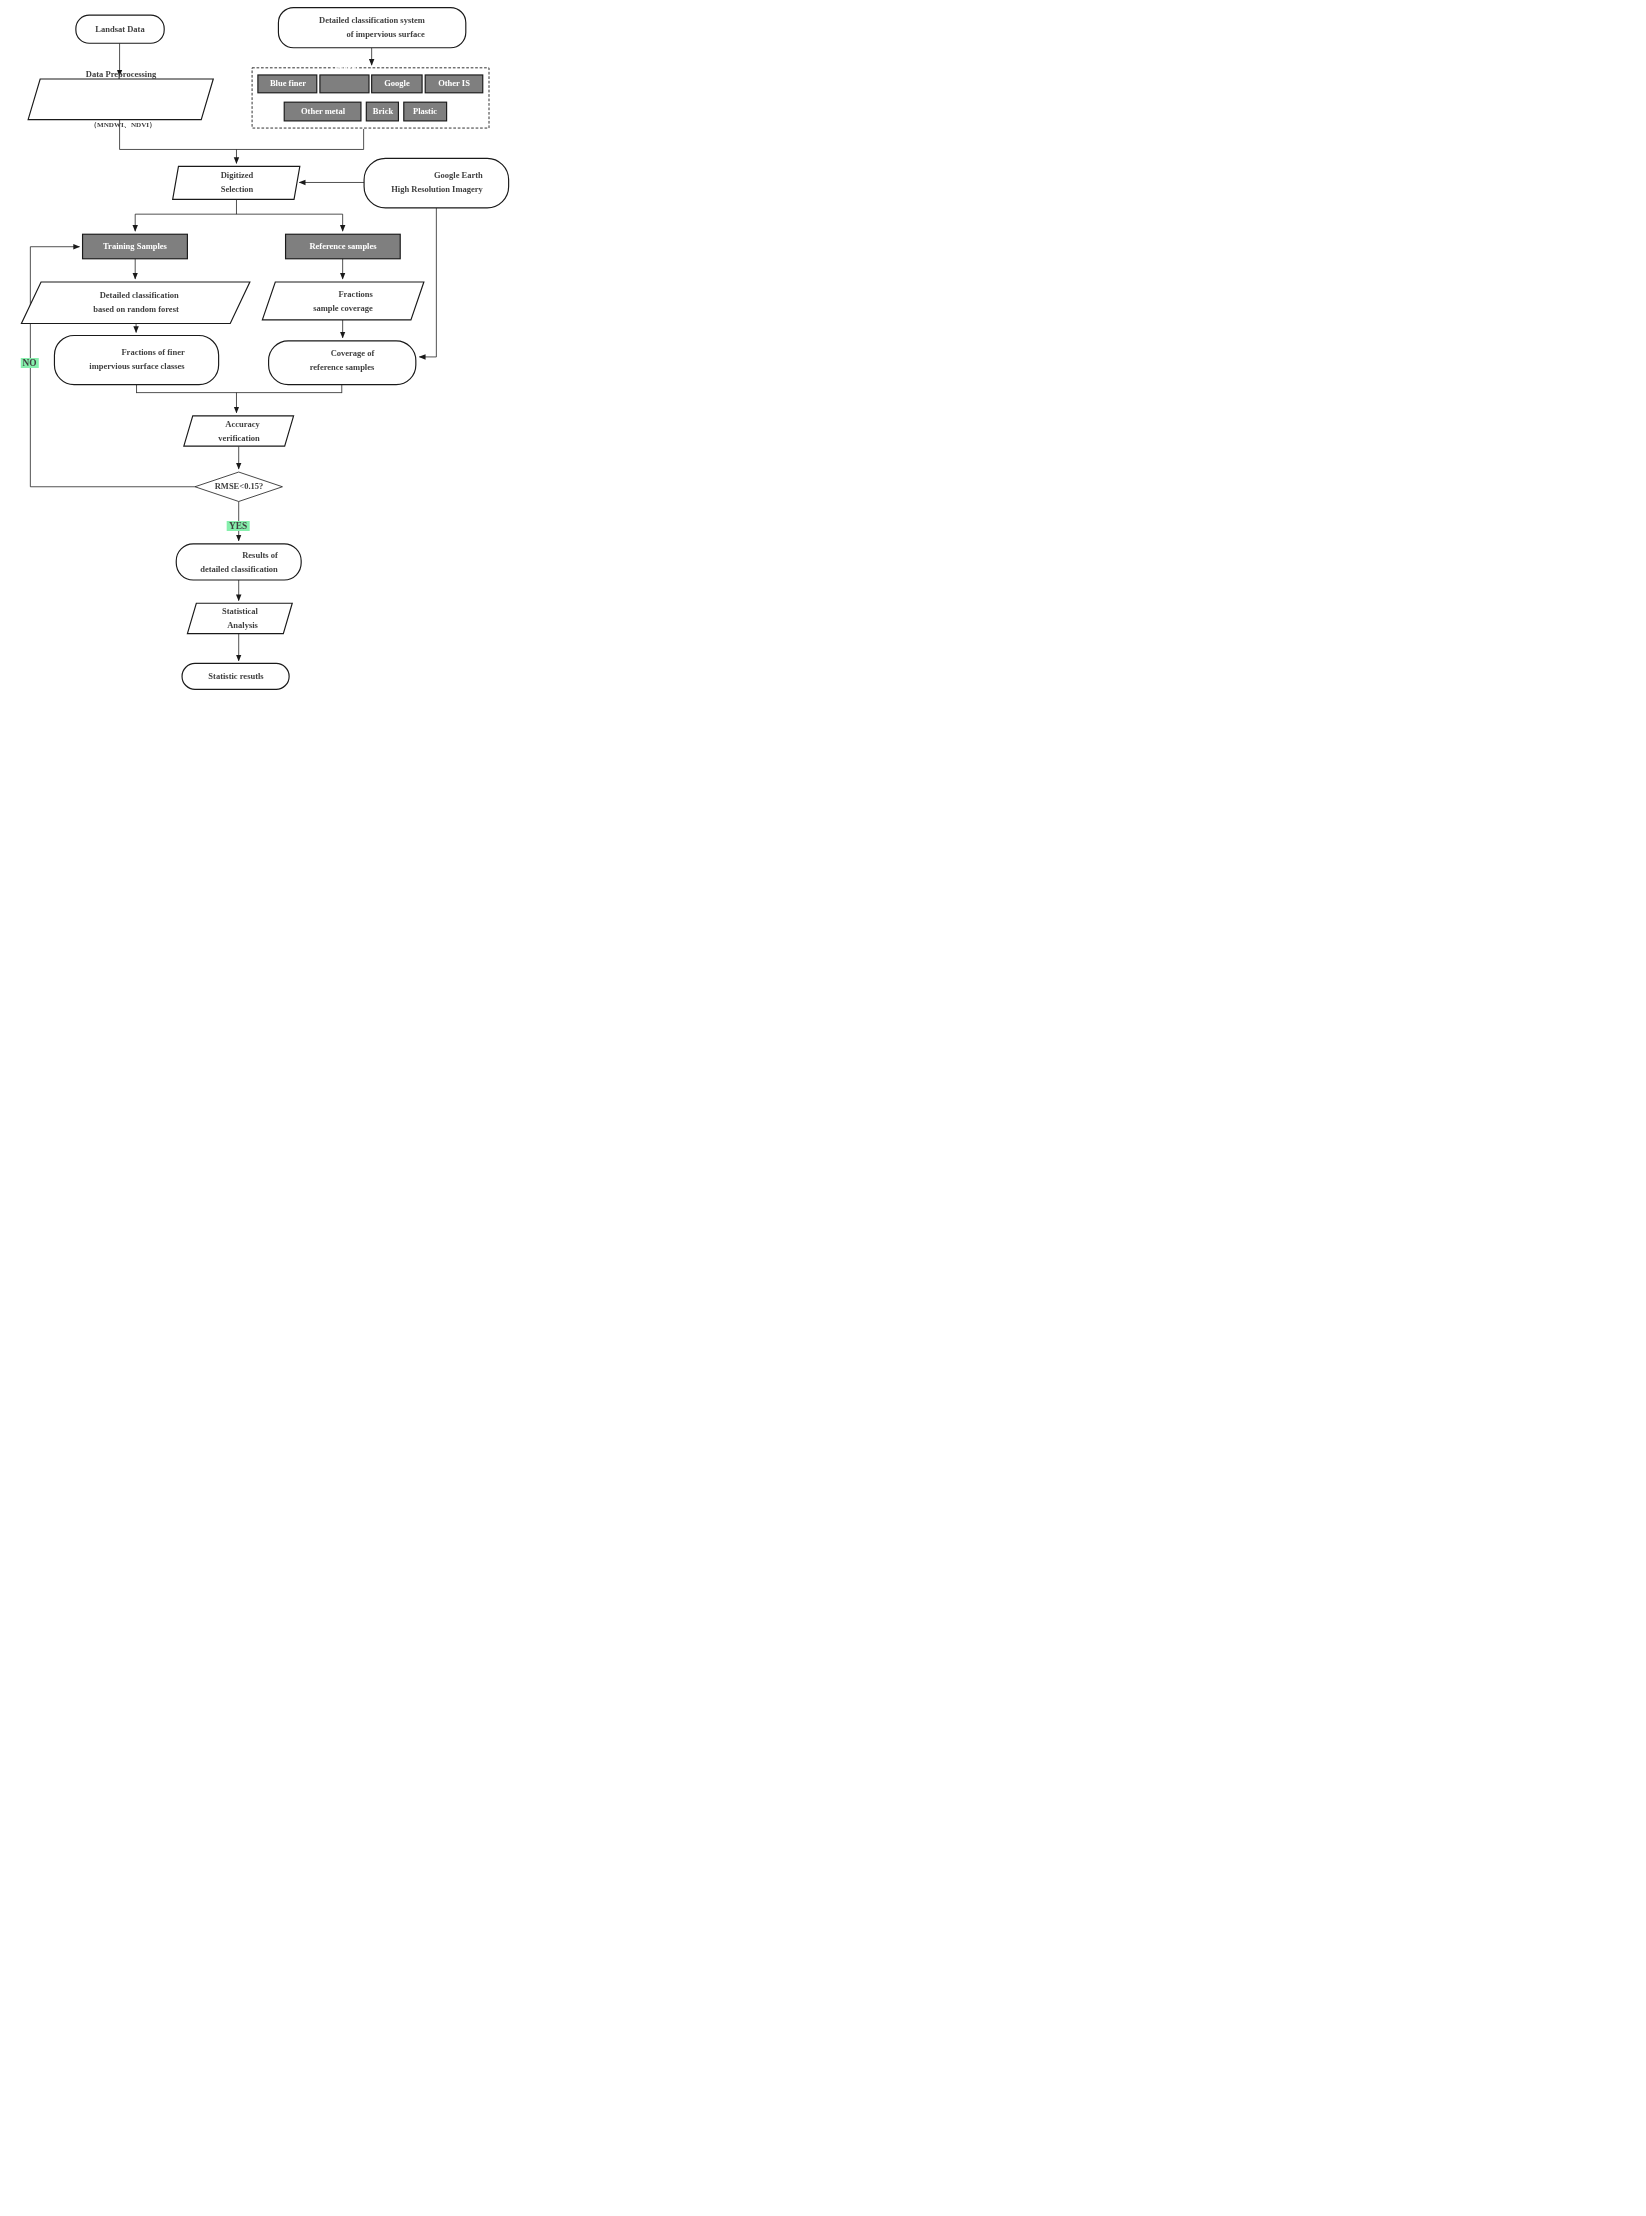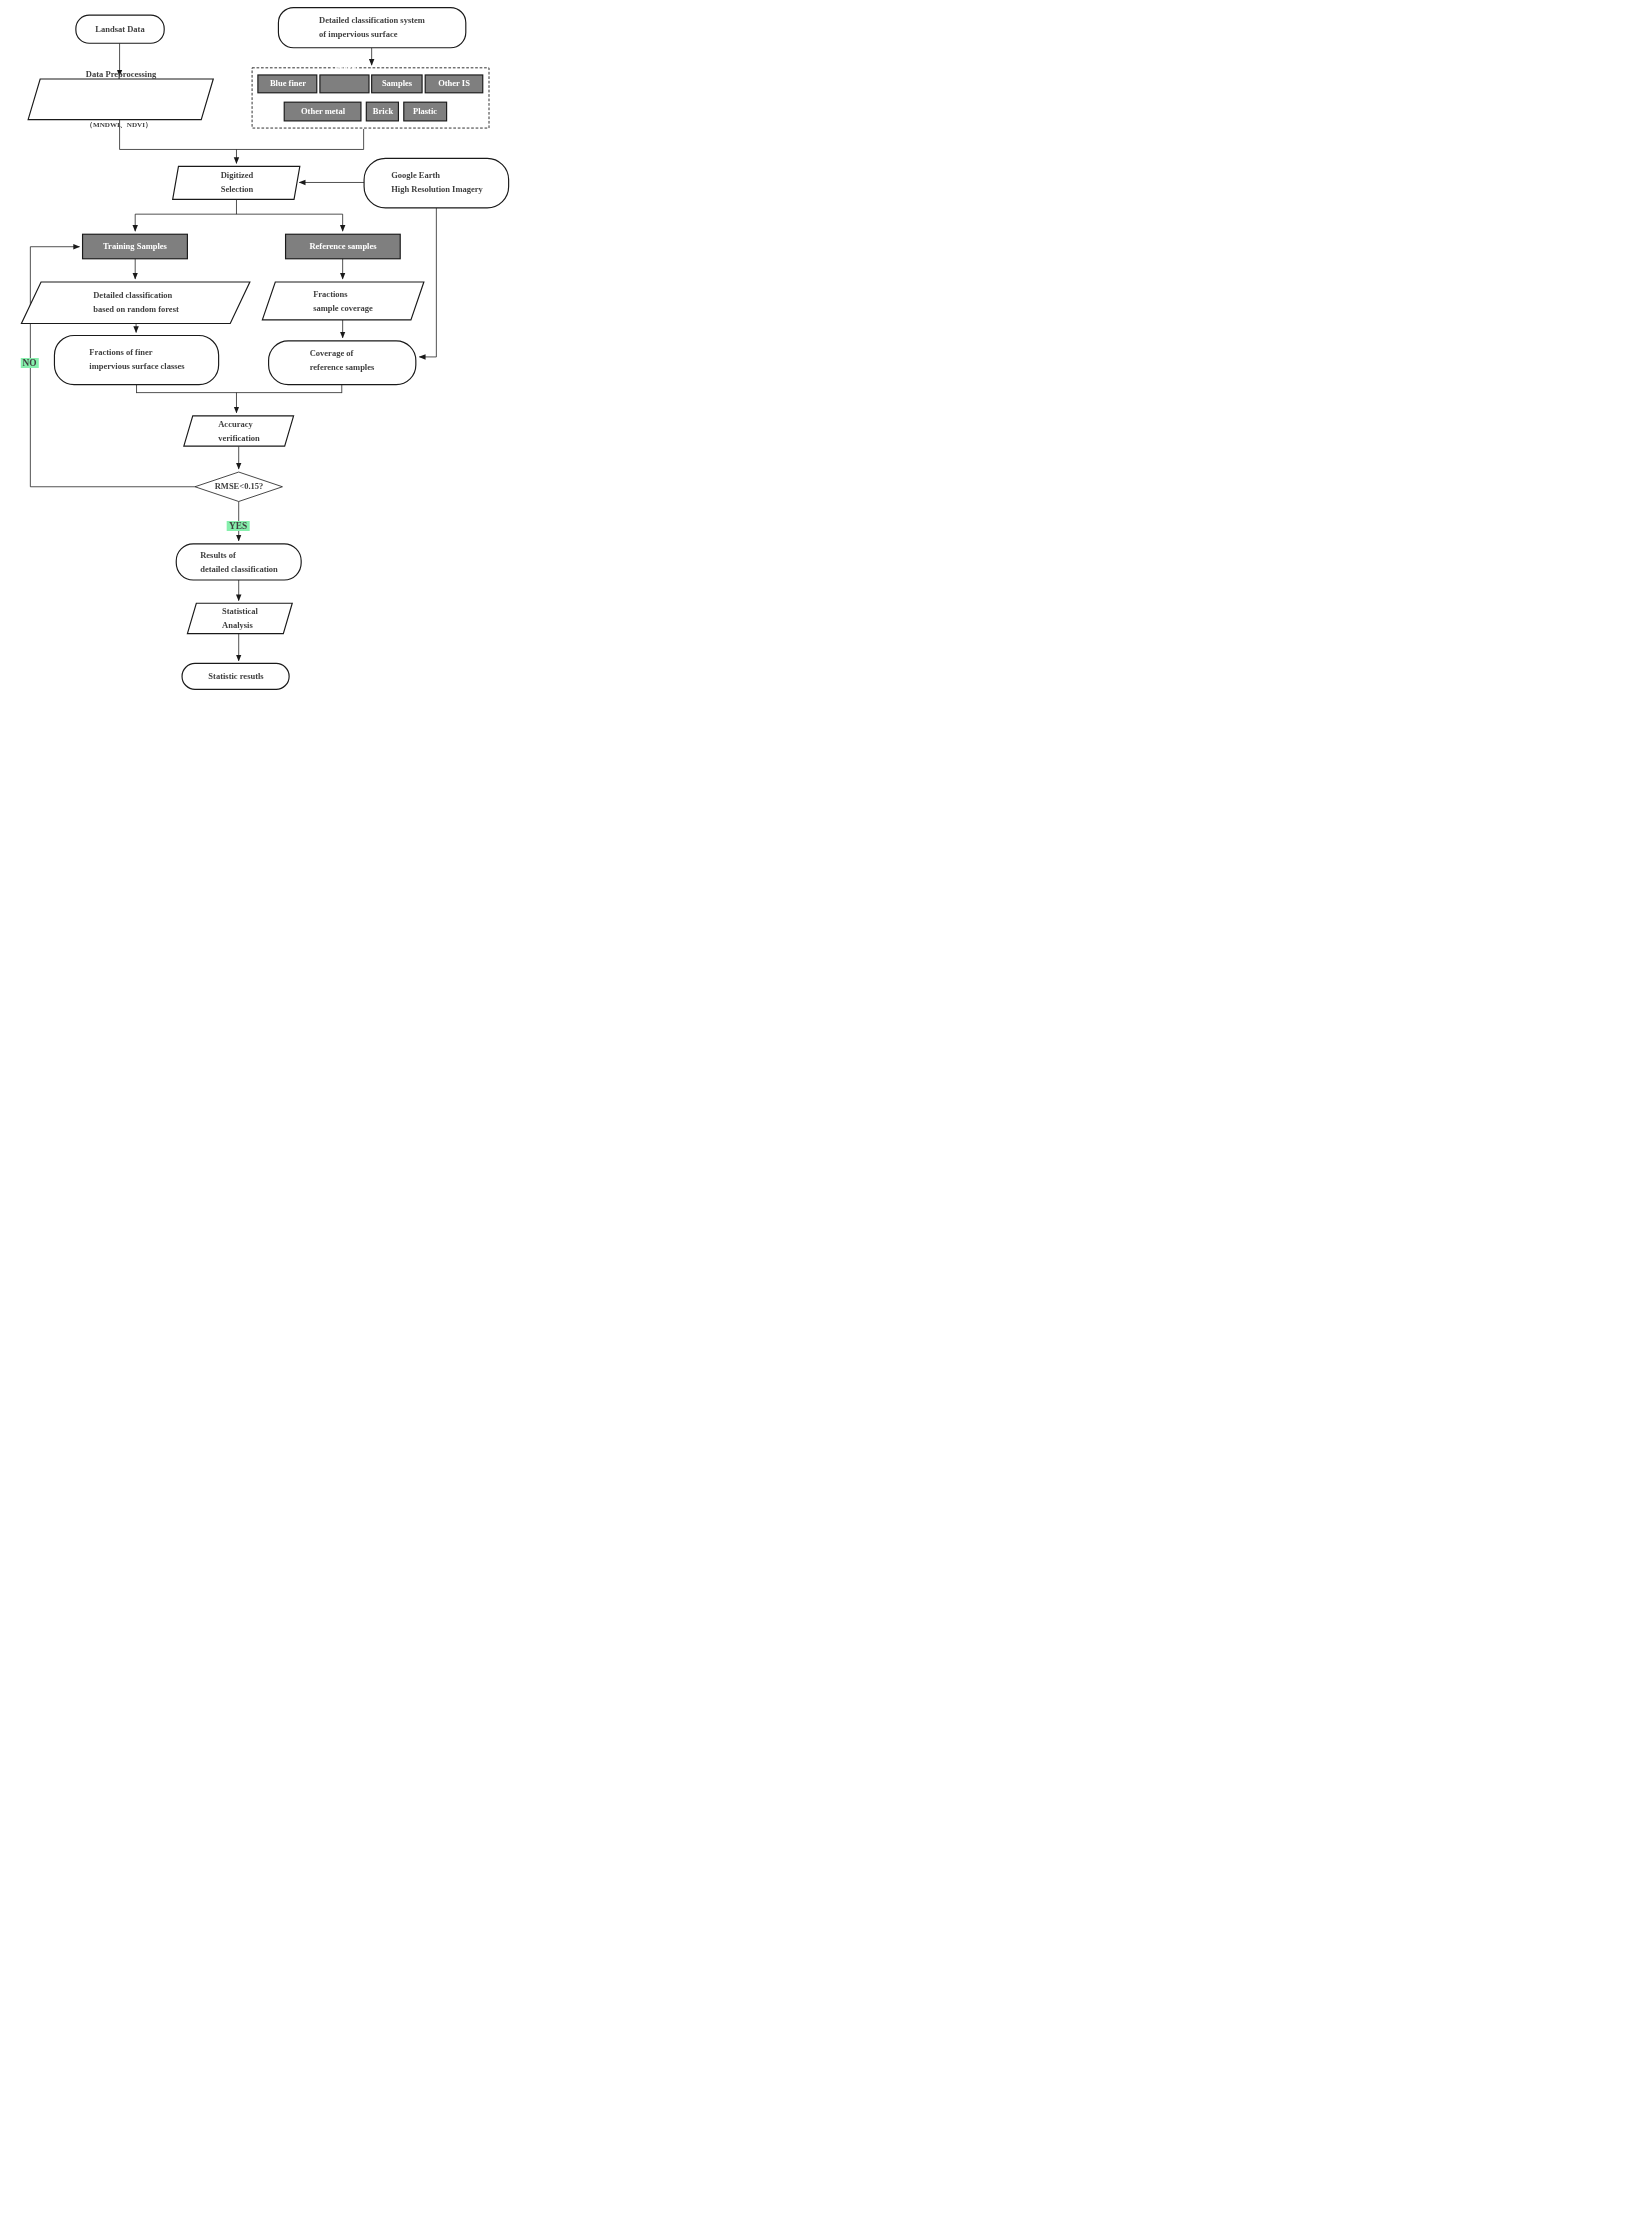--- a/index.html
+++ b/index.html
@@ -8,21 +8,21 @@
     width:514px;height:692px;
     background:#ffffff;
     font-family:"Liberation Serif","DejaVu Serif",serif;
     color:#3f3f3f;
     overflow:hidden;
   }
   #shapes{position:absolute;left:0;top:0;width:514px;height:692px;}
   .lbl{
     position:absolute;
     transform:translate(-50%,-50%);
-    text-align:left;
+    text-align:right;
     font-weight:bold;
     font-size:8.5px;
     line-height:1.62;
     white-space:nowrap;
     color:#3f3f3f;
   }
   .lbl .sub{font-size:7.1px;font-weight:bold;margin-top:38px;}
   .lbl.white{color:#ffffff;}
   .edge-label{
     position:absolute;
@@ -110,21 +110,21 @@
     <div>of impervious surface</div>
   </div>
 
   <div class="lbl" style="left:121px;top:100px">
     <div>Data Preprocessing</div>
     <div class="sub">（MNDWI、NDVI）</div>
   </div>
 
   <div class="lbl white" style="left:288px;top:84px">Blue finer</div>
   <div class="lbl white" style="left:345px;top:68px">Cement</div>
-  <div class="lbl white" style="left:397px;top:84px">Samples</div>
+  <div class="lbl white" style="left:397px;top:84px">Google</div>
   <div class="lbl white" style="left:454px;top:84px">Other IS</div>
   <div class="lbl white" style="left:323px;top:112px">Other metal</div>
   <div class="lbl white" style="left:383px;top:112px">Brick</div>
   <div class="lbl white" style="left:425px;top:112px">Plastic</div>
 
   <div class="lbl" style="left:237px;top:183px">
     <div>Digitized</div>
     <div>Selection</div>
   </div>
 

